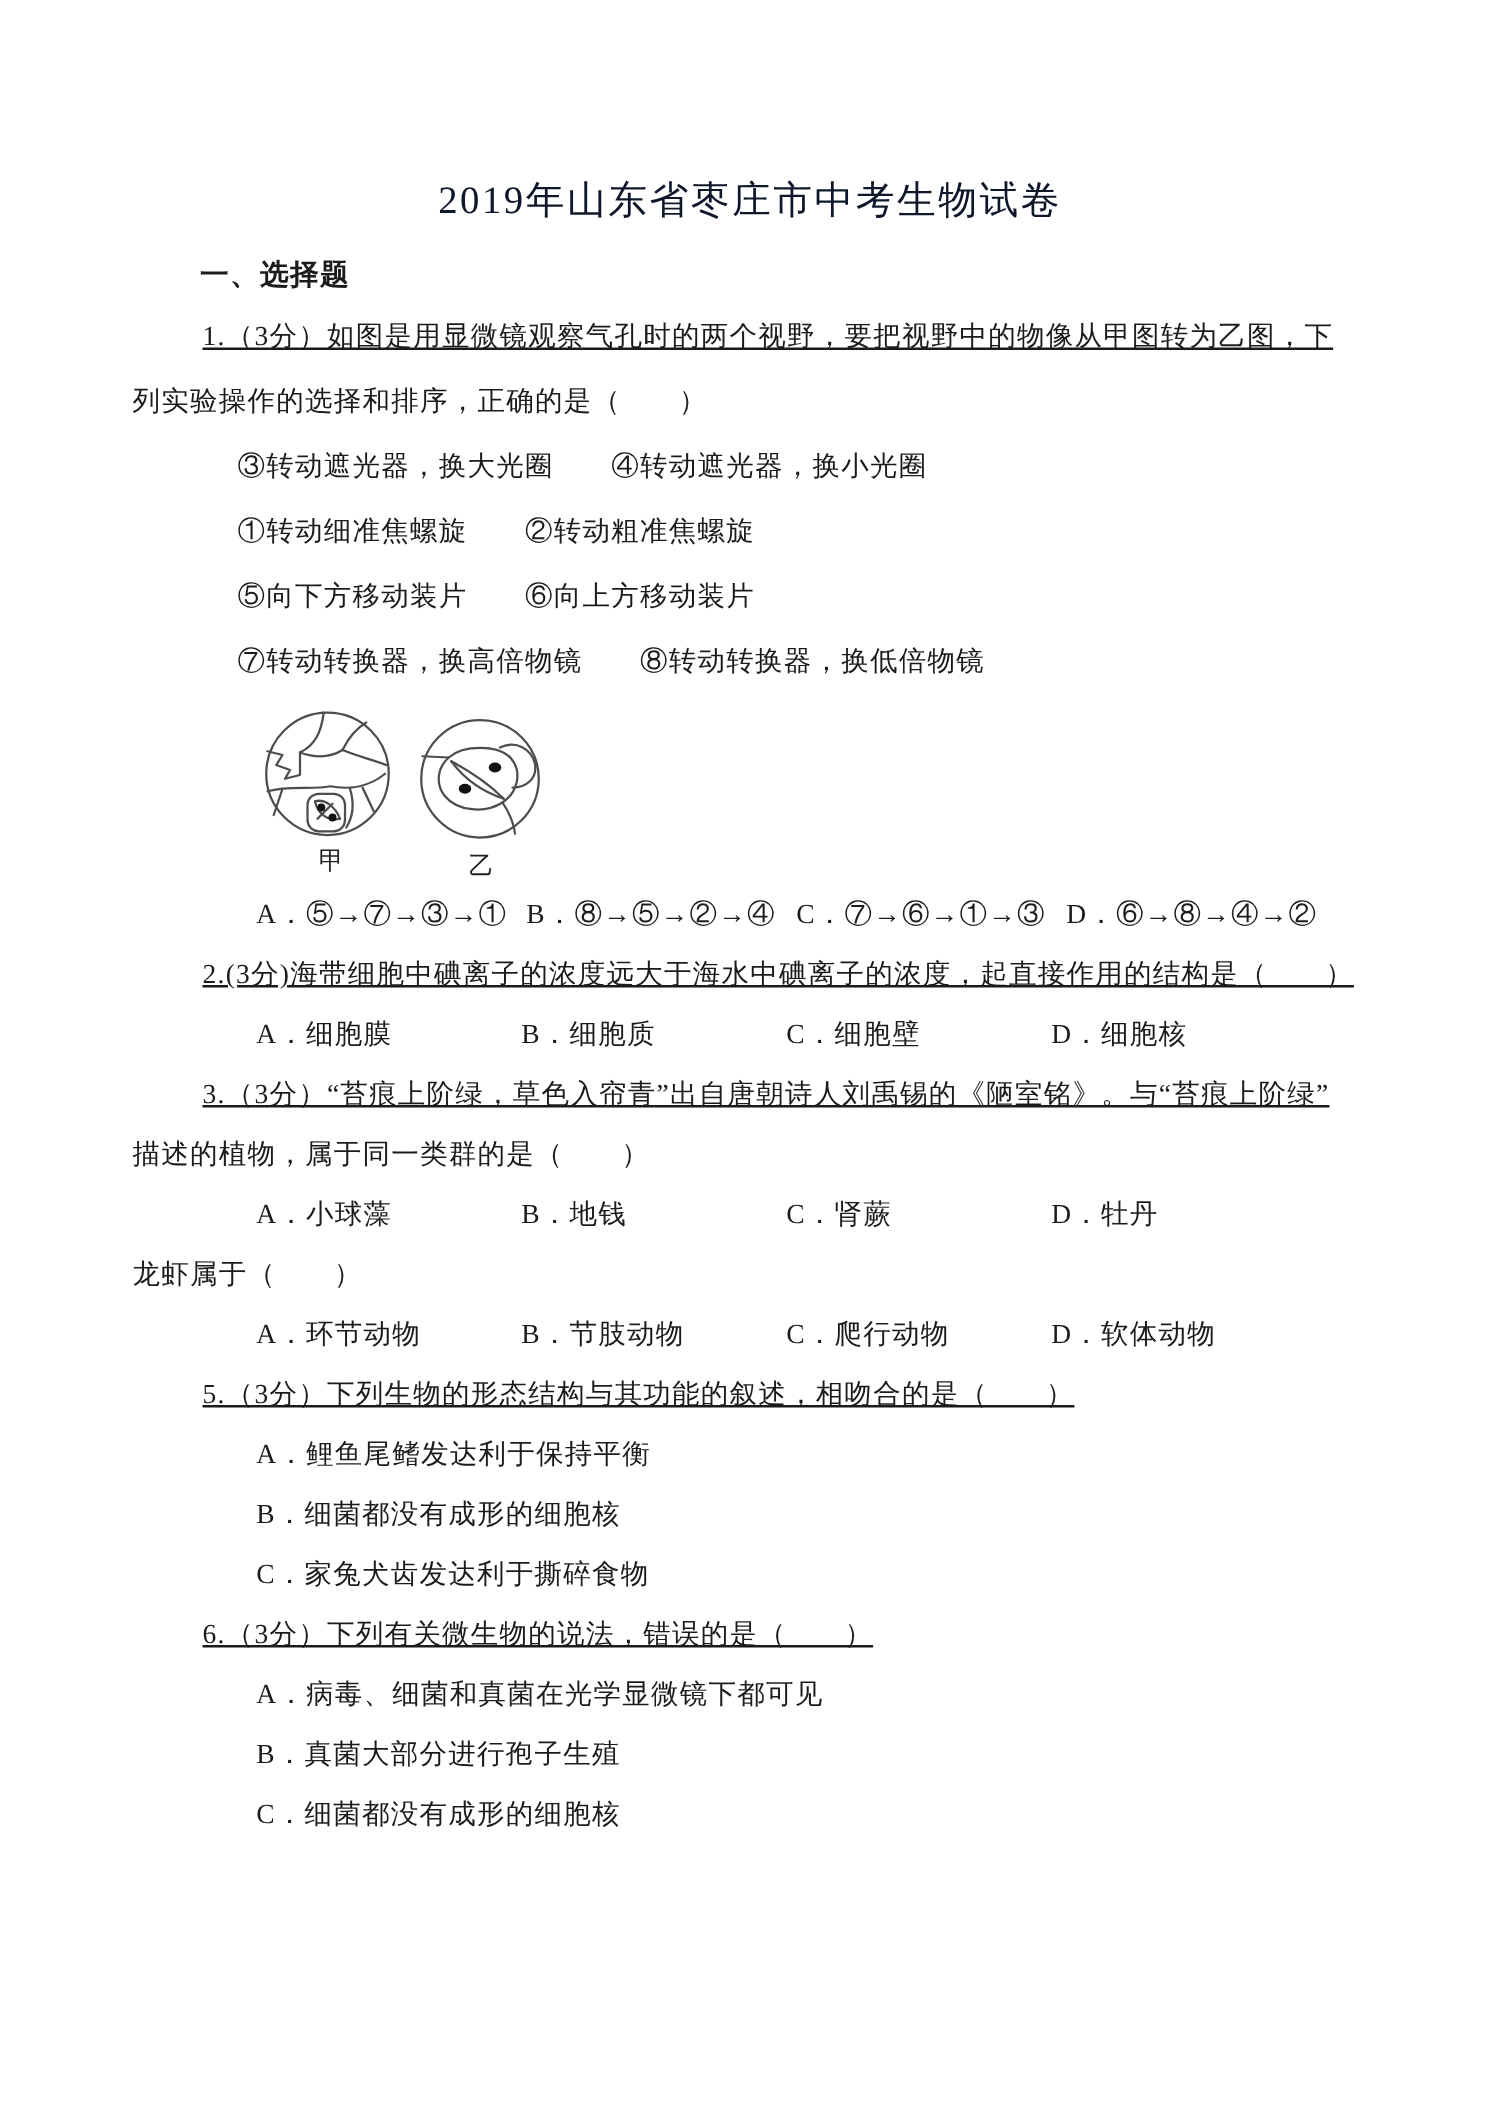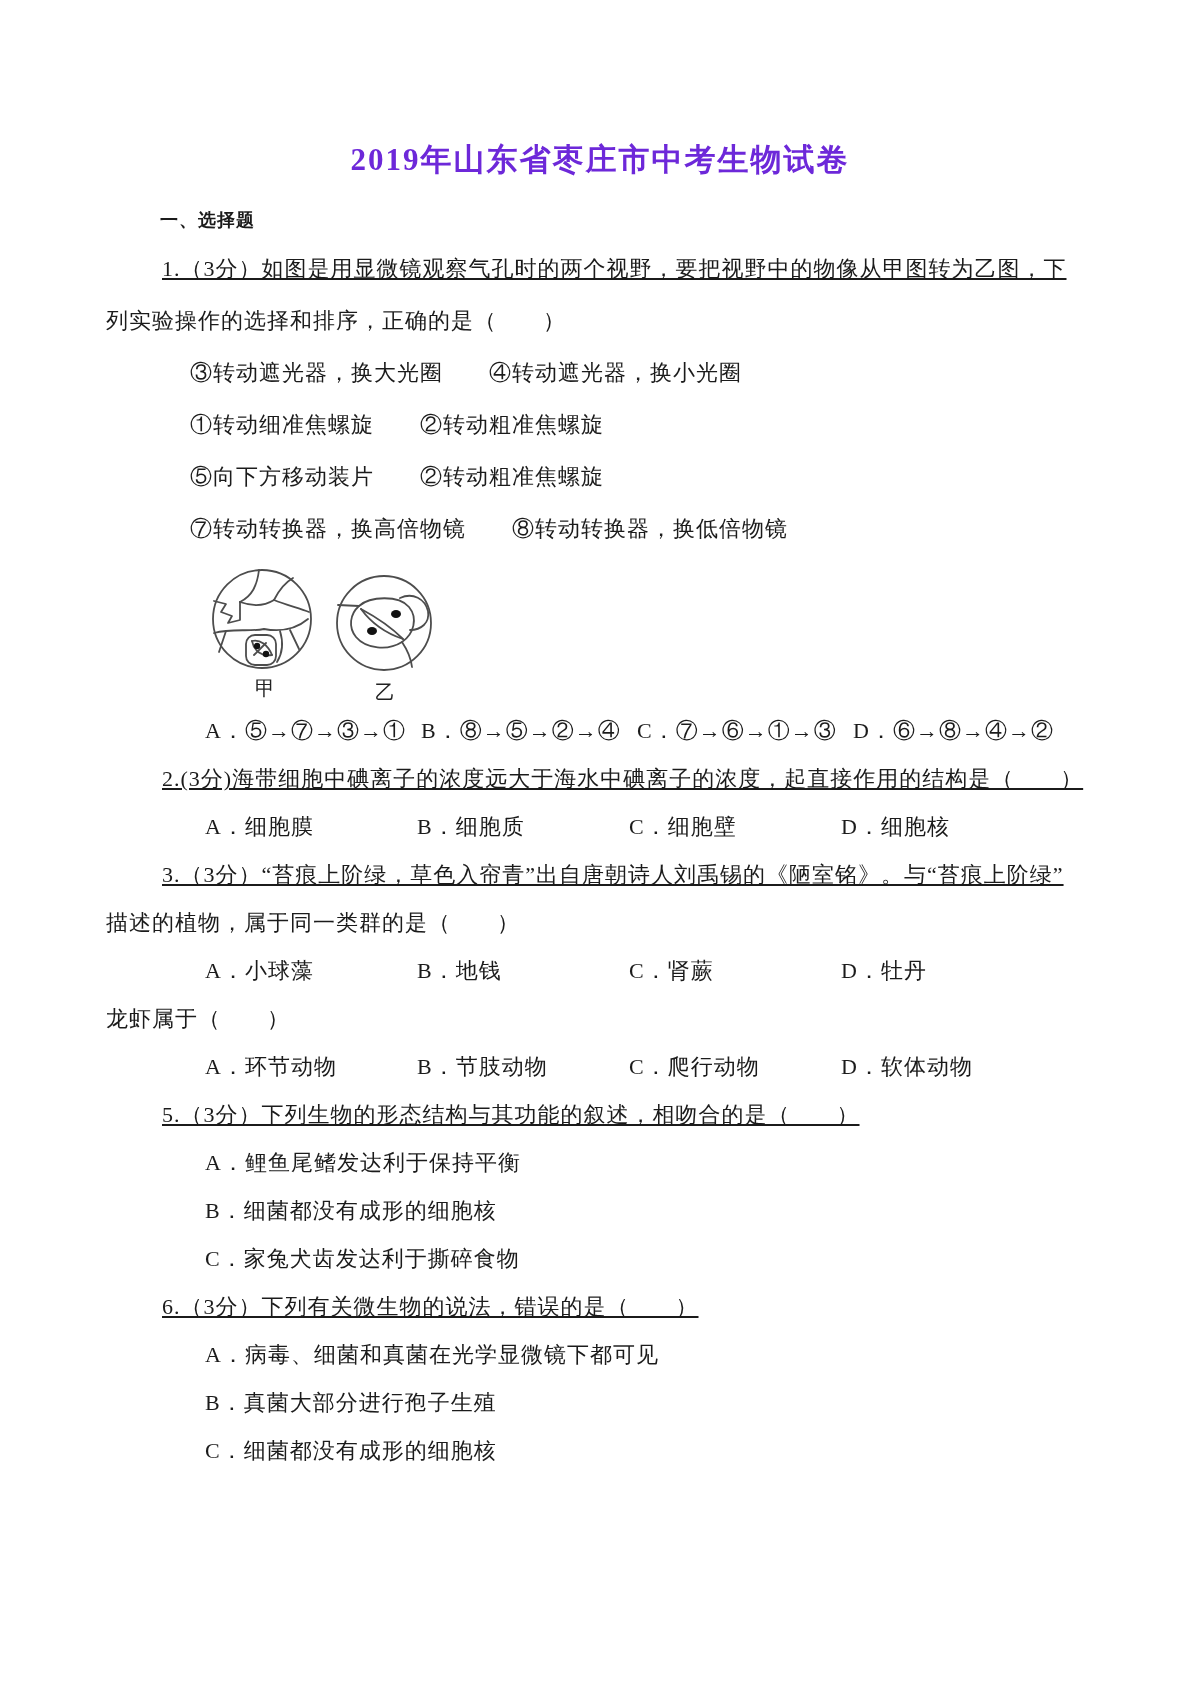--- a/index.html
+++ b/index.html
@@ -17,28 +17,28 @@
   }
   .doc {
     position: relative;
     width: 1200px;
     height: 1698px;
   }
   .title {
     padding-top: 138px;
     text-align: center;
     font-size: 31px;
-    font-weight: bold;
-    color: #6d28d9;
+    font-weight: normal;
+    color: #0f172a;
     letter-spacing: 2px;
     line-height: 1.4;
   }
   .section-header {
     margin: 16px 0 0 160px;
-    font-size: 18px;
+    font-size: 23px;
     font-weight: bold;
     letter-spacing: 1px;
     line-height: 46px;
   }
   .line {
     line-height: 48px;
     letter-spacing: 1px;
     white-space: nowrap;
   }
   .q1line { line-height: 52px; }
@@ -81,21 +81,21 @@
 <div class="doc">
 
   <div class="title">2019年山东省枣庄市中考生物试卷</div>
 
   <div class="section-header">一、选择题</div>
 
   <div class="line q1line qfirst">1.（3分）如图是用显微镜观察气孔时的两个视野，要把视野中的物像从甲图转为乙图，下</div>
   <div class="line q1line qcont">列实验操作的选择和排序，正确的是（　　）</div>
   <div class="line q1line qsub">③转动遮光器，换大光圈　　④转动遮光器，换小光圈</div>
   <div class="line q1line qsub">①转动细准焦螺旋　　②转动粗准焦螺旋</div>
-  <div class="line q1line qsub">⑤向下方移动装片　　②转动粗准焦螺旋</div>
+  <div class="line q1line qsub">⑤向下方移动装片　　⑥向上方移动装片</div>
   <div class="line q1line qsub">⑦转动转换器，换高倍物镜　　⑧转动转换器，换低倍物镜</div>
 
   <div class="figure-wrap">
     <svg width="300" height="146" viewBox="0 0 300 146">
 
       <g>
         <circle class="wall" cx="102" cy="60" r="49"></circle>
         <path class="wall" d="M99 11 C97 27 92 37 80 43"></path>
         <path class="wall" d="M80 43 C94 48 106 46 114 41"></path>
         <path class="wall" d="M114 41 C119 31 126 23 133 19"></path>

